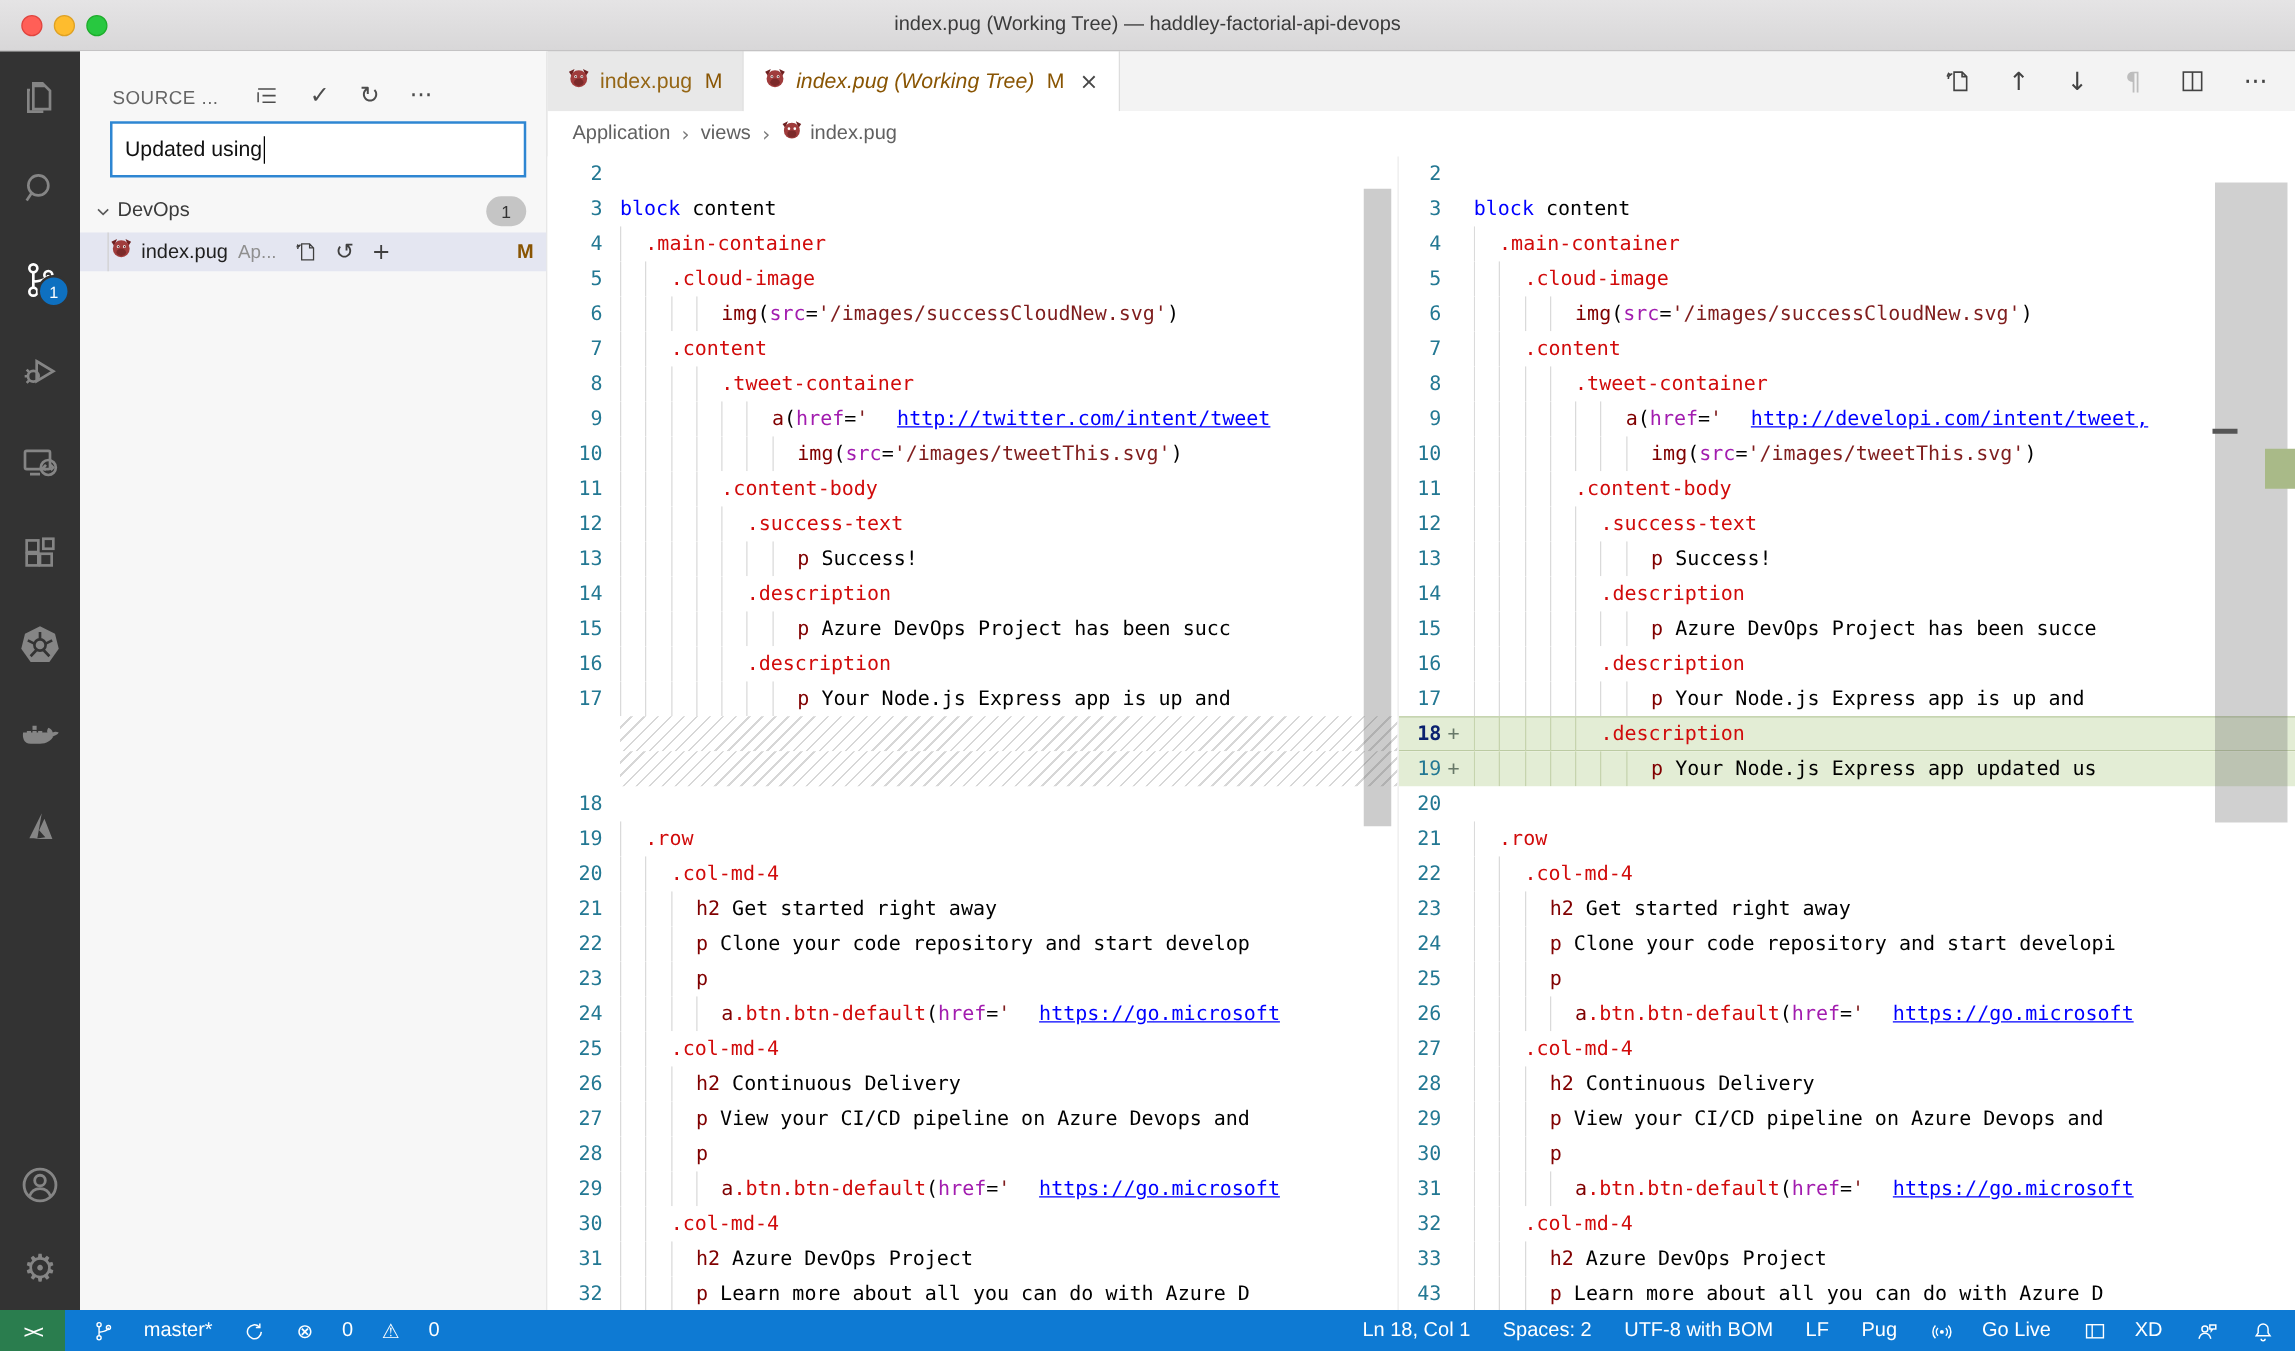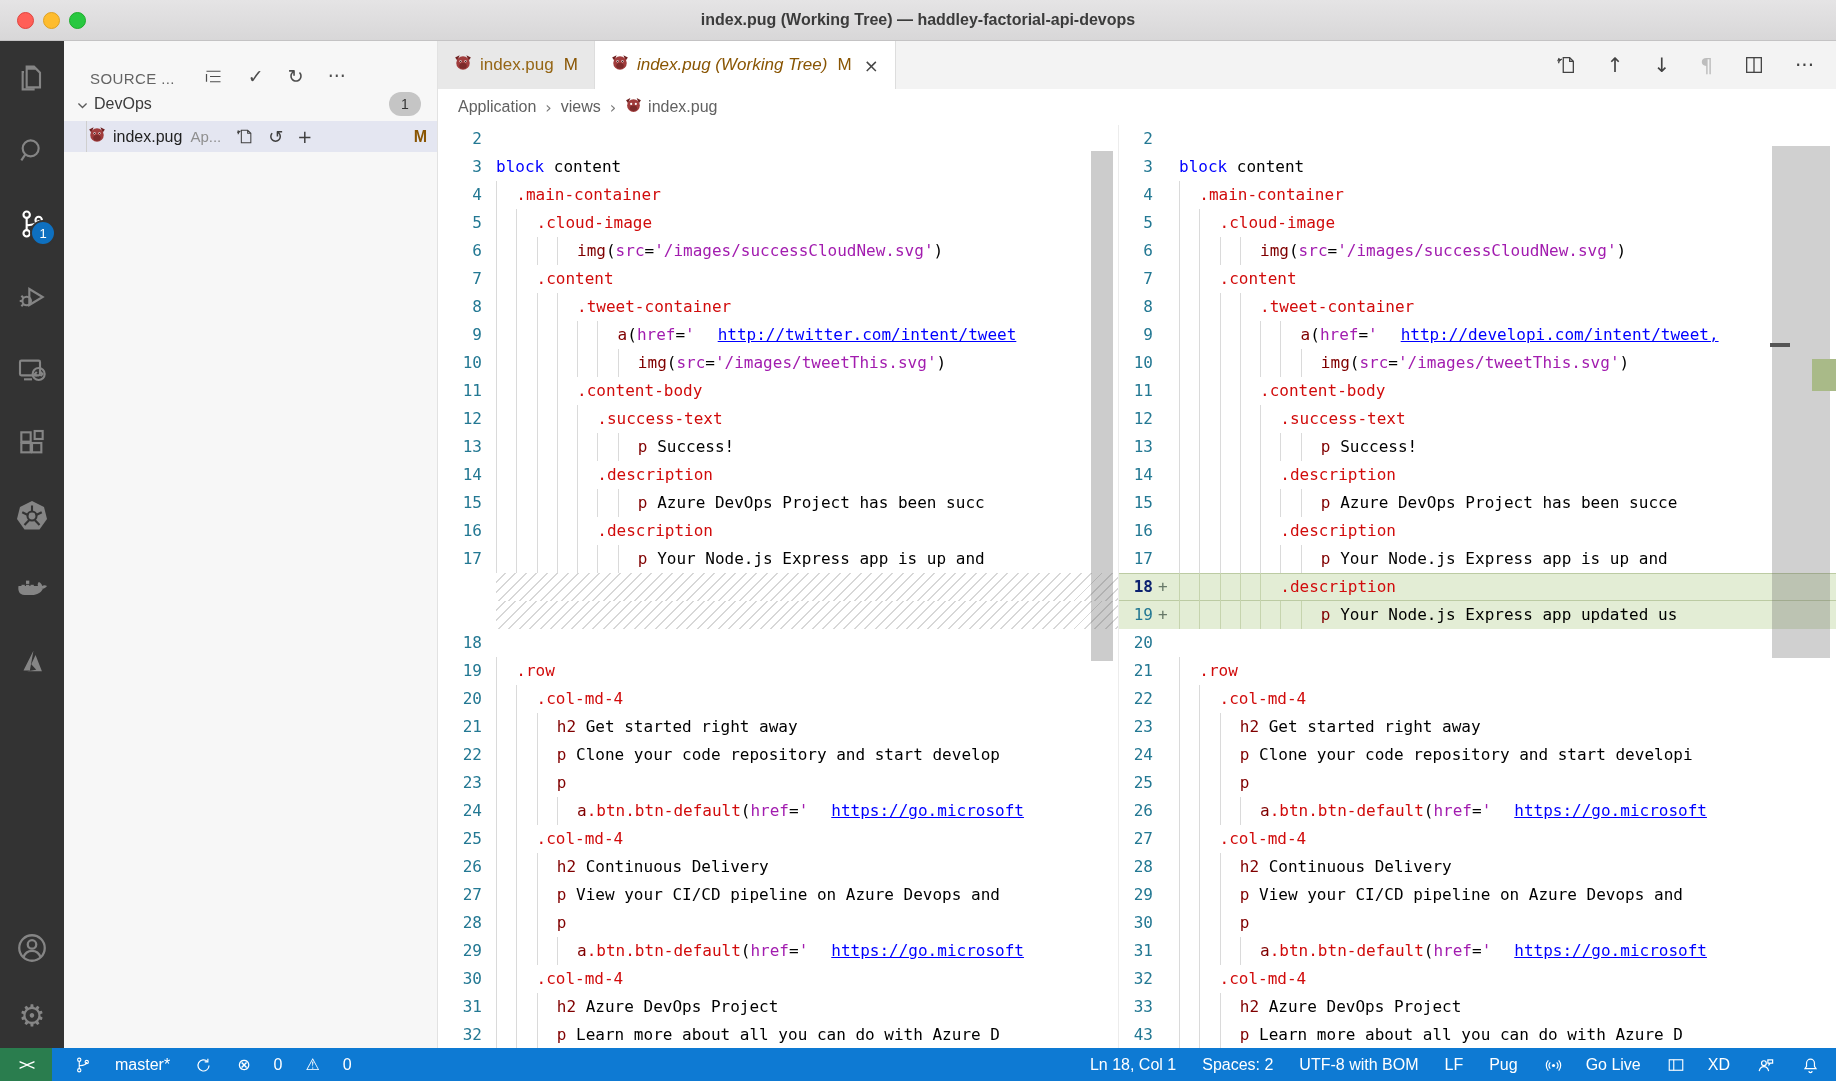--- a/index.html
+++ b/index.html
@@ -1,20 +1,20 @@
 <!DOCTYPE html>
 <html><head>
 <meta charset="utf-8">
 <style>
   html,body{margin:0;padding:0;background:#9a9a9a;}
   .app{position:relative;width:1836px;height:1081px;overflow:hidden;background:#fff;
        font-family:"Liberation Sans",sans-serif;-webkit-font-smoothing:antialiased;color:#333;}
   
   .titlebar{height:40px;background:linear-gradient(#e5e4e5,#d8d7d8);border-bottom:1px solid #c4c3c4;
-            display:flex;align-items:center;position:relative;font-weight:bold;}
+            display:flex;align-items:center;position:relative;}
   .lights{display:flex;gap:9px;margin-left:17px;}
   .light{width:15px;height:15px;border-radius:50%;}
   .l-close{background:#ff5f57;border:1px solid #e0443e;}
   .l-min{background:#febc2e;border:1px solid #dea123;}
   .l-zoom{background:#28c840;border:1px solid #1dad2b;}
   .titletext{position:absolute;left:0;right:0;text-align:center;font-size:16px;color:#3b3b3b;}
   
   .main{display:flex;height:1007px;}
   .activity{width:64px;background:#333333;display:flex;flex-direction:column;align-items:center;flex:none;}
   .ai{height:73px;display:flex;align-items:center;justify-content:center;width:64px;position:relative;cursor:pointer;}
@@ -77,21 +77,21 @@
   .p-left .ln{width:44px;margin-right:14px;}
   .p-right .ln{width:34px;}
   .plus{flex:none;width:26px;padding-left:5px;color:#677868;box-sizing:border-box;}
   .code{flex:1;white-space:pre;overflow:hidden;color:#000;}
   .g{display:inline-block;width:2ch;height:28px;border-left:1px solid #dadada;vertical-align:top;}
   .added .g{border-left-color:#c6d4ae;}
   .tk-kw{color:#0000ff;}
   .tk-tag{color:#800000;}
   .tk-cls{color:#d10b0b;margin-top:34px;}
   .tk-attr{color:#a21caf;text-align:center;}
-  .tk-str{color:#a21caf;}
+  .tk-str{color:#7f1d1d;}
   .tk-lnk{color:#0000ff;text-decoration:underline;margin-left:23px;}
   .tk-pl{color:#000;}
   .added{background:#e3edd5;}
   .current{box-shadow:inset 0 1px 0 #bccba3,inset 0 -1px 0 #bccba3;}
   .current .ln{color:#0b216f;font-weight:bold;}
   .hatch-row .code{background:repeating-linear-gradient(135deg,#ffffff 0 6px,#d7d7d7 6px 7.4px);}
   .sb-left{position:absolute;right:5px;top:26px;width:22px;height:510px;background:rgba(100,100,100,.33);cursor:pointer;}
   .sb-right{position:absolute;right:6px;top:21px;width:58px;height:512px;background:rgba(100,100,100,.30);cursor:pointer;}
   .ruler-dash{position:absolute;right:46px;top:218px;width:20px;height:4px;background:#555;}
   .ruler-added{position:absolute;right:0;top:234px;width:24px;height:32px;background:#a9ba88;}
@@ -207,20 +207,24 @@
       <div class="sc-head">
         <span class="sc-title">SOURCE ...</span>
         <span class="sc-icons">
           <svg width="21" height="21" viewBox="0 0 24 24">
               <path d="M4 6 h16 M8 12 h12 M8 18 h12 M4 9 v9"></path>
             </svg>
           <span class="ic">✓</span>
           <span class="ic">↻</span>
           <span class="ic">···</span>
         </span>
+      </div>
+      <div class="commit-box" role="textbox">
+        <span class="val">Updated using</span>
+          <span class="caret"></span>
       </div>
       <div class="changes-head">
         <span class="chev">
           <svg width="13" height="13" viewBox="0 0 16 16">
               <path d="M3 5.5 L8 10.5 L13 5.5"></path>
             </svg>
         </span>
         <span class="changes-label">DevOps</span>
         <span class="count-badge">1</span>
       </div>

